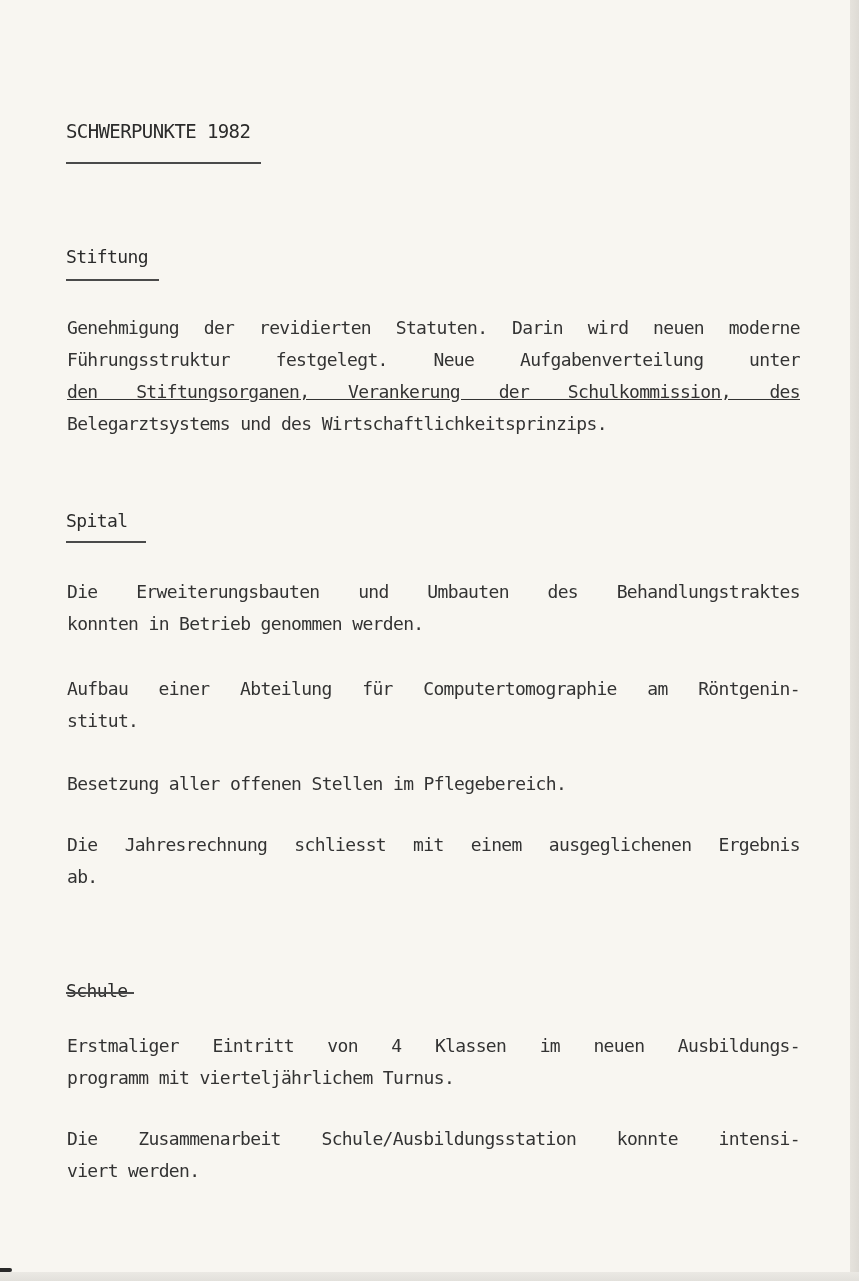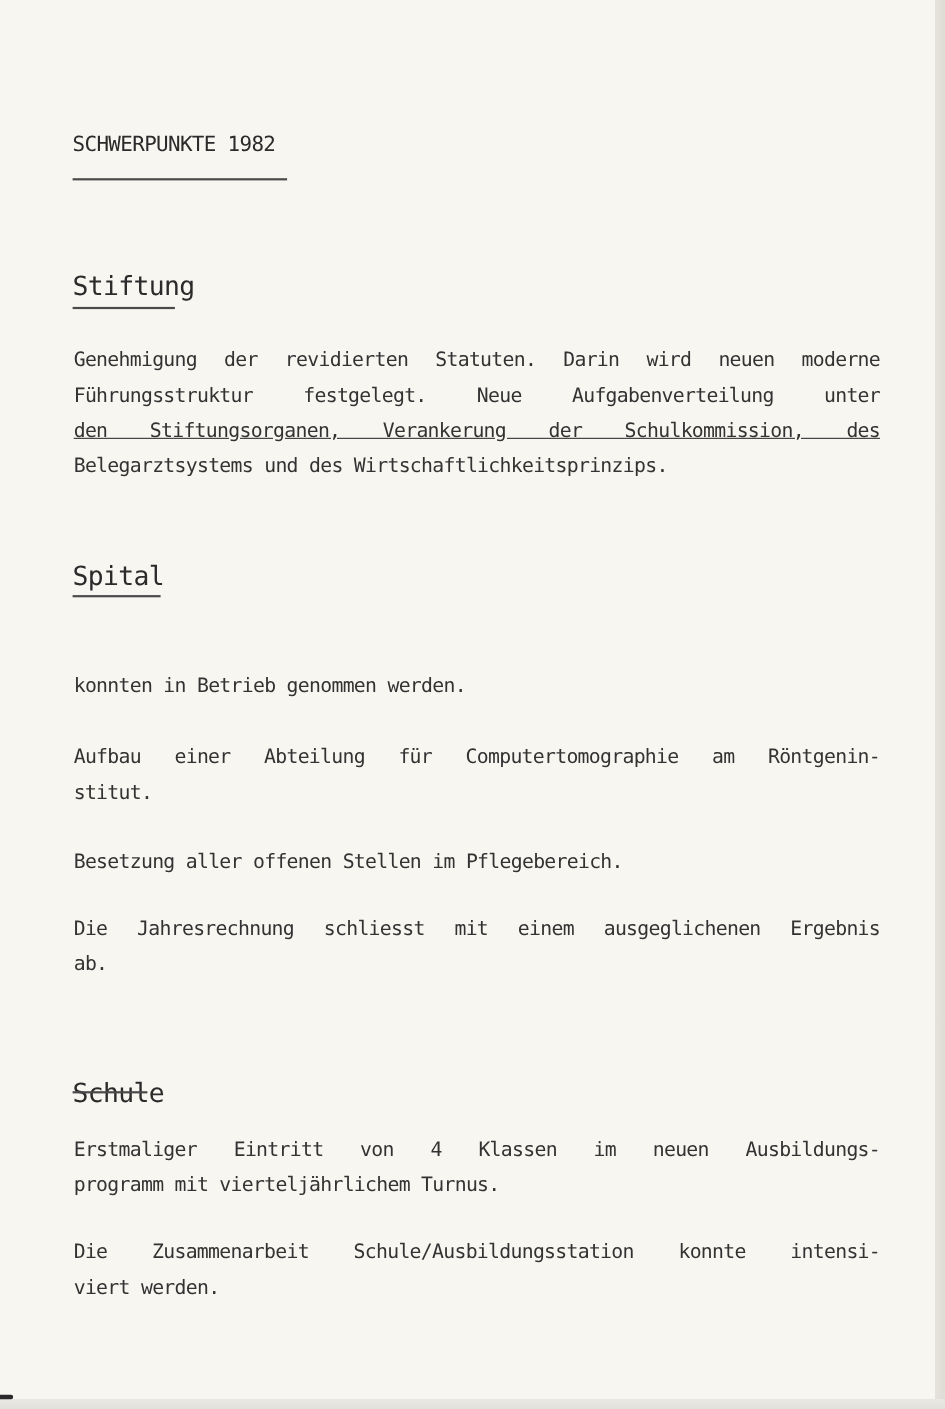--- a/index.html
+++ b/index.html
@@ -45,21 +45,21 @@
       top: 1268px;
       width: 12px;
       height: 4px;
       background: #2a2a2a;
       border-radius: 0 2px 2px 0;
     }
     .heading {
       position: absolute;
       font-family: "DejaVu Sans Mono", "Liberation Mono", monospace;
       color: #2b2b2b;
-      font-size: 24px;
+      font-size: 18px;
       letter-spacing: -0.6px;
       white-space: nowrap;
     }
     .rule {
       position: absolute;
       height: 2px;
       background: #4a4a4a;
     }
     .line {
       position: absolute;
@@ -89,20 +89,21 @@
   <div class="rule" style="left:66px; top:279px; width:93px;"></div>
 
   <div class="line justify" style="top:317px;">Genehmigung der revidierten Statuten. Darin wird neuen moderne</div>
   <div class="line justify" style="top:349px;">Führungsstruktur festgelegt. Neue Aufgabenverteilung unter</div>
   <div class="line justify" style="top:381px;text-decoration:underline;">den Stiftungsorganen, Verankerung der Schulkommission, des</div>
   <div class="line" style="top:413px;">Belegarztsystems und des Wirtschaftlichkeitsprinzips.</div>
 
   <div class="heading" style="left:66px; top:510px;">Spital</div>
   <div class="rule" style="left:66px; top:541px; width:80px;"></div>
 
+  <div class="line justify" style="top:581px;">Die Erweiterungsbauten und Umbauten des Behandlungstraktes</div>
   <div class="line" style="top:613px;">konnten in Betrieb genommen werden.</div>
 
   <div class="line justify" style="top:678px;">Aufbau einer Abteilung für Computertomographie am Röntgenin-</div>
   <div class="line" style="top:710px;">stitut.</div>
 
   <div class="line" style="top:773px;">Besetzung aller offenen Stellen im Pflegebereich.</div>
 
   <div class="line justify" style="top:834px;">Die Jahresrechnung schliesst mit einem ausgeglichenen Ergebnis</div>
   <div class="line" style="top:866px;">ab.</div>
 

